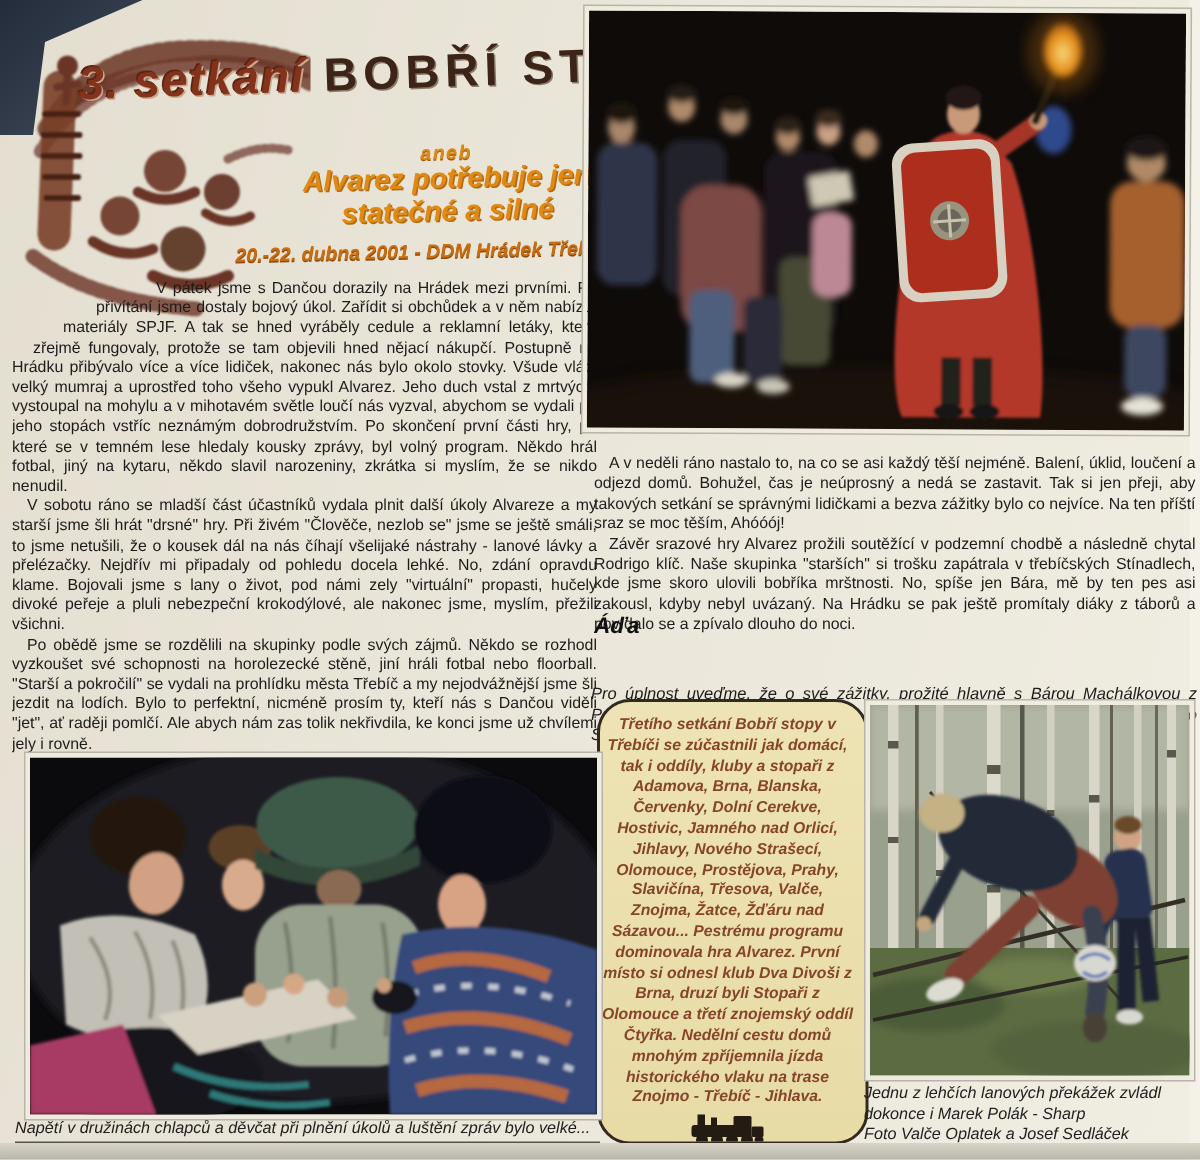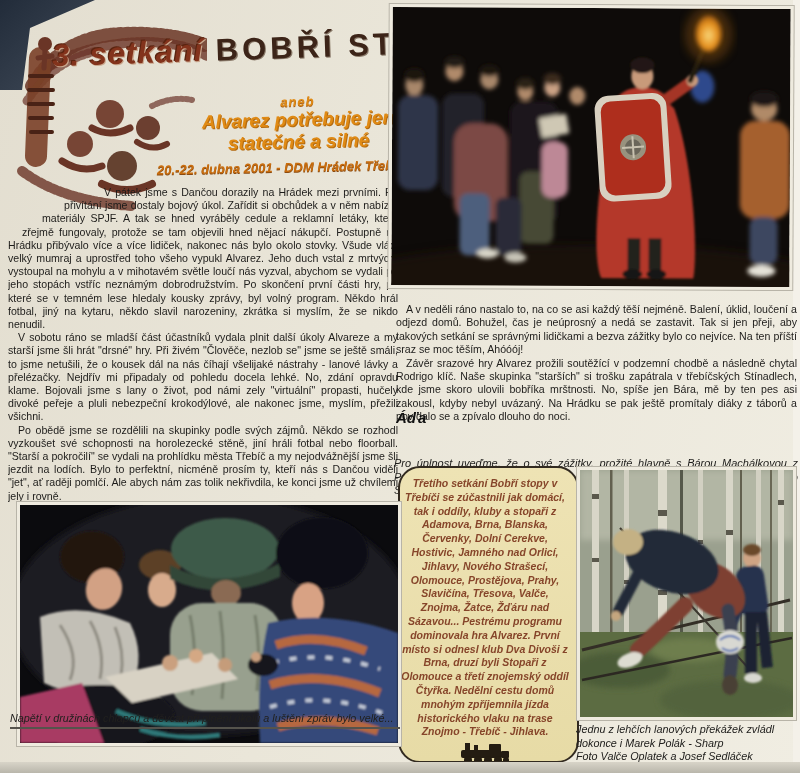--- a/index.html
+++ b/index.html
@@ -41,21 +41,21 @@
   .fl{float:left;clear:left;height:13.2px;}
   .f1{width:96px;}.f2{width:56px;}.f3{width:34px;}.f4{width:14px;}
 
   .body-left{left:8px;top:186px;width:390px;height:316px;}
   .body-right{left:396px;top:303px;width:401px;height:122px;line-height:13.4px;}
   .signature{font-weight:bold;font-style:italic;font-size:15px;
              margin-top:-13px;padding-right:4px;color:#111;}
 
   .caption{position:absolute;font-style:italic;color:#21201e;font-size:10.8px;}
   .caption-right-top{left:396px;top:287px;width:400px;white-space:nowrap;overflow:hidden;}
-  .caption-left{left:10px;top:712px;width:390px;border-bottom:2px solid #55534c;
+  .caption-left{left:10px;top:746px;width:390px;border-bottom:2px solid #55534c;
                 padding-bottom:3px;}
   .closing-note{position:absolute;left:394px;top:444px;width:404px;font-style:italic;
                 font-size:11px;line-height:13.6px;color:#1d1c1a;text-align:justify;margin-top:13px;}
   .caption-right-bottom{left:576px;top:723px;width:236px;text-align:left;line-height:13.5px;}
 
   
   .info-box{position:absolute;left:398px;top:466px;width:181px;height:297px;
             box-sizing:border-box;border:2.5px solid #322a20;border-radius:22px;
             background:linear-gradient(#eee3b4,#e7dba6);padding:9px 7px 4px 0;
             text-align:center;overflow:hidden;}

